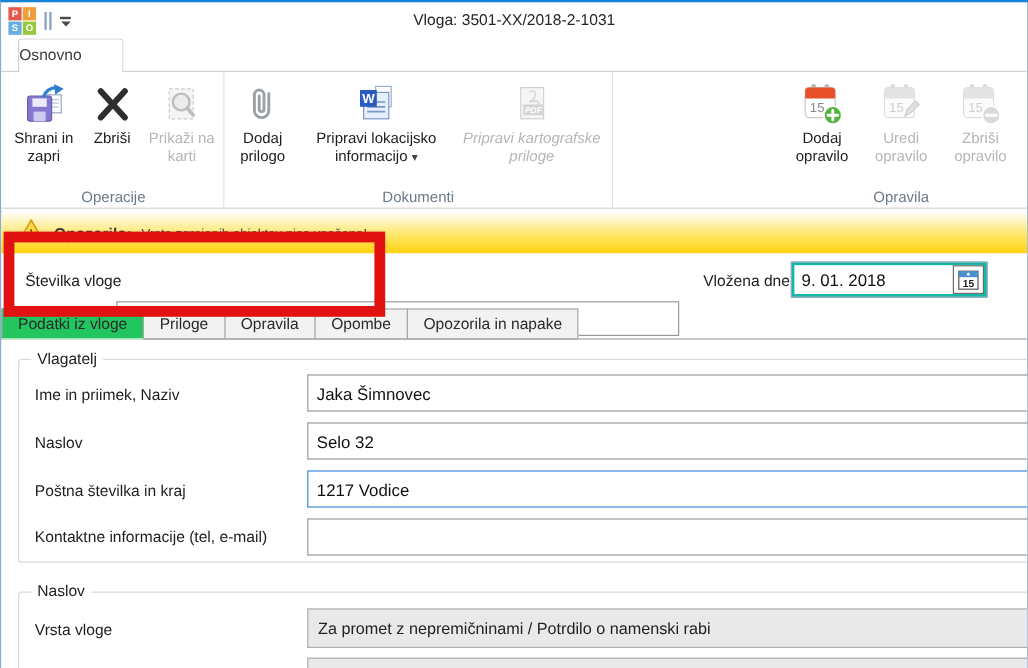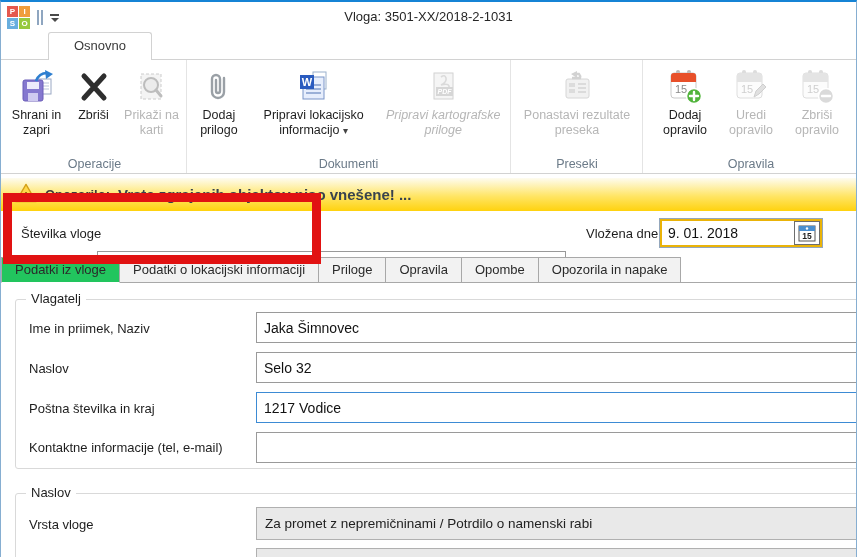--- a/index.html
+++ b/index.html
@@ -15,44 +15,44 @@
   .logo { display:grid; grid-template-columns:11px 11px; grid-template-rows:11px 11px; gap:1px; }
   .logo span { width:11px; height:11px; color:#fff; font-size:8px; font-weight:bold; text-align:center; line-height:11px; }
   .lg-p{background:#e4584e;} .lg-i{background:#f09d3c;} .lg-s{background:#68aede;} .lg-o{background:#97c93d;}
   .qat-sep { display:flex; gap:2px; }
   .qat-sep i { display:block; width:2px; height:15px; background:#8fa6c0; }
   .qat-arrow { display:flex; flex-direction:column; align-items:center; cursor:default; }
   .qat-arrow .bar { width:9px; height:2px; background:#4a4a4a; margin-bottom:2px; }
   .qat-arrow .tri { width:0; height:0; border-left:4px solid transparent; border-right:4px solid transparent; border-top:4px solid #4a4a4a; }
   #title { position:absolute; left:0; right:0; top:7px; text-align:center; font-size:13px; color:#262626; }
   
-  #ribbon-tab { position:absolute; top:30px; left:14px; width:104px; height:28px; background:#fff;
+  #ribbon-tab { position:absolute; top:30px; left:14px; width:88px; height:28px; background:#fff;
     border:1px solid #d2d2d2; border-bottom:none; border-radius:3px 3px 0 0; z-index:3;
-    font-size:13px; color:#3a3a3a; text-align:center; line-height:26px;margin-left:33px; }
+    font-size:13px; color:#3a3a3a; text-align:left; line-height:26px; }
   #ribbon { position:absolute; top:57px; left:0; right:0; height:115px; background:#fff;
     border-top:1px solid #d2d2d2; border-bottom:1px solid #d2d2d2; }
   .rgroup { position:absolute; top:0; height:113px; border-right:1px solid #e4e4e4; }
   .rgroup .glabel { position:absolute; bottom:2px; left:0; right:0; text-align:center; font-size:12.5px; color:#6b7a88; }
   .rbuttons { display:flex; justify-content:center; align-items:flex-start; padding-top:7px; gap:2px; }
   .rbtn { display:flex; flex-direction:column; align-items:center; padding-top:2px; cursor:pointer; }
   .rbtn .ic { height:36px; display:flex; align-items:center; justify-content:center; }
   .rbtn .lbl { margin-top:3px; font-size:12.5px; line-height:15px; color:#1e1e1e; text-align:center; }
   .rbtn.disabled { cursor:default; }
   .rbtn.disabled .lbl { color:#b6b6b6; }
   .dd { color:#444; font-size:10px; }
   
   #warnbar { position:absolute; top:176px; left:0; right:0; height:33px;
     background:linear-gradient(#fefcf0 0%, #ffe565 55%, #ffd20e 100%);
     display:flex; align-items:center; padding-left:14px; gap:8px; }
   #warnbar .wtitle { font-weight:bold; font-size:13px; color:#3c3c3c; }
-  #warnbar .wmsg { font-size:15px; color:#39434e;font-weight:bold; }
+  #warnbar .wmsg { font-size:11px; color:#39434e; }
   
   .flabel { position:absolute; font-size:13px; color:#1e1e1e; }
   .tbox { position:absolute; border:1px solid #999; background:#fff; font-size:14px; color:#111; padding:0 6px; }
-  #date-wrap { position:absolute; left:658px; top:216px; width:164px; height:30px; border:1px solid #94a7bc; background:#eab308; }
+  #date-wrap { position:absolute; left:658px; top:216px; width:164px; height:30px; border:1px solid #94a7bc; background:#14b8a6; }
   #date-input { position:absolute; left:2px; top:2px; width:150px; height:24px; border:none; outline:none; font-size:14px; color:#111; padding-left:6px; }
   #date-btn { position:absolute; right:2px; top:2px; width:26px; height:24px; border:1px solid #6d6d6d; background:#fff; display:flex; align-items:center; justify-content:center; cursor:pointer; }
   
   #tabstrip { position:absolute; top:255px; left:0; right:0; height:26px; display:flex; }
   #tabstrip::after { content:""; position:absolute; left:0; right:0; bottom:0; height:1px; background:#a8a8a8; }
   .tab { position:relative; padding:0 13px; font-size:13px; color:#2a2a2a; line-height:24px;
     background:#f2f2f2; border:1px solid #a8a8a8; margin-left:-1px; cursor:pointer; }
   .tab:first-child { margin-left:0; }
   .tab.active { background:#22c55e; border-bottom-color:#fff; z-index:2; }
   
@@ -164,40 +164,20 @@
               <rect x="9" y="16" width="17" height="9" fill="#d6d6d6"></rect>
               <text x="17.5" y="23" text-anchor="middle" font-size="7" font-weight="bold" fill="#fff">PDF</text>
             </svg>
           </span>
           <span class="lbl">Pripravi kartografske priloge</span>
         </div>
       </div>
       <div class="glabel">Dokumenti</div>
     </div>
 
-    <div class="rgroup" style="left:511px; width:131px;">
-      <div class="rbuttons">
-        <div class="rbtn disabled" style="width:126px;">
-          <span class="ic">
-            <svg width="34" height="32" viewBox="0 0 34 32">
-              <rect x="6" y="8" width="23" height="19" rx="2" fill="#f1f1f1" stroke="#d6d6d6"></rect>
-              <rect x="9" y="12" width="6" height="4" fill="#dcdcdc"></rect>
-              <rect x="9" y="18" width="6" height="4" fill="#dcdcdc"></rect>
-              <line x1="18" y1="13" x2="26" y2="13" stroke="#d6d6d6" stroke-width="1.6"></line>
-              <line x1="18" y1="17" x2="26" y2="17" stroke="#d6d6d6" stroke-width="1.6"></line>
-              <line x1="18" y1="21" x2="26" y2="21" stroke="#d6d6d6" stroke-width="1.6"></line>
-              <path d="M12 7 h8 a4 4 0 0 0 -1 -4 l-4 0" fill="none" stroke="#d2d2d2" stroke-width="2.4"></path>
-              <polygon points="11,3 17,0 17,7" fill="#d2d2d2"></polygon>
-            </svg>
-          </span>
-          <span class="lbl">Ponastavi rezultate preseka</span>
-        </div>
-      </div>
-      <div class="glabel">Preseki</div>
-    </div>
 
     <div class="rgroup" style="left:643px; width:214px; border-right:none;">
       <div class="rbuttons">
         <div class="rbtn" style="width:64px;">
           <span class="ic">
             <svg width="36" height="36" viewBox="0 0 36 36">
               <rect x="9" y="1" width="4" height="7" rx="2" fill="#b8b8b8"></rect>
               <rect x="20" y="1" width="4" height="7" rx="2" fill="#b8b8b8"></rect>
               <rect x="4" y="4" width="25" height="25" rx="3" fill="#fff" stroke="#c9c9c9"></rect>
               <path d="M4 7 a3 3 0 0 1 3 -3 h19 a3 3 0 0 1 3 3 v6 h-25 z" fill="#e8502a"></path>
@@ -261,21 +241,20 @@
         <rect x="1" y="1" width="16" height="15" fill="#fff" stroke="#555"></rect>
         <rect x="1" y="1" width="16" height="5" fill="#4a8fd0"></rect>
         <circle cx="9" cy="3.5" r="1.2" fill="#fff"></circle>
         <text x="9" y="14" text-anchor="middle" font-size="8.5" font-weight="bold" fill="#222">15</text>
       </svg>
     </span>
   </div>
 
   <div id="tabstrip">
     <span class="tab active">Podatki iz vloge</span>
-    <span class="tab">Podatki o lokacijski informaciji</span>
     <span class="tab">Priloge</span>
     <span class="tab">Opravila</span>
     <span class="tab">Opombe</span>
     <span class="tab">Opozorila in napake</span>
   </div>
 
   <div class="fieldset" style="left:14px; top:297px; width:852px; height:170px;">
     <span class="legend">Vlagatelj</span>
   </div>
   <div class="flabel" style="left:28px; top:319px;">Ime in priimek, Naziv</div>

